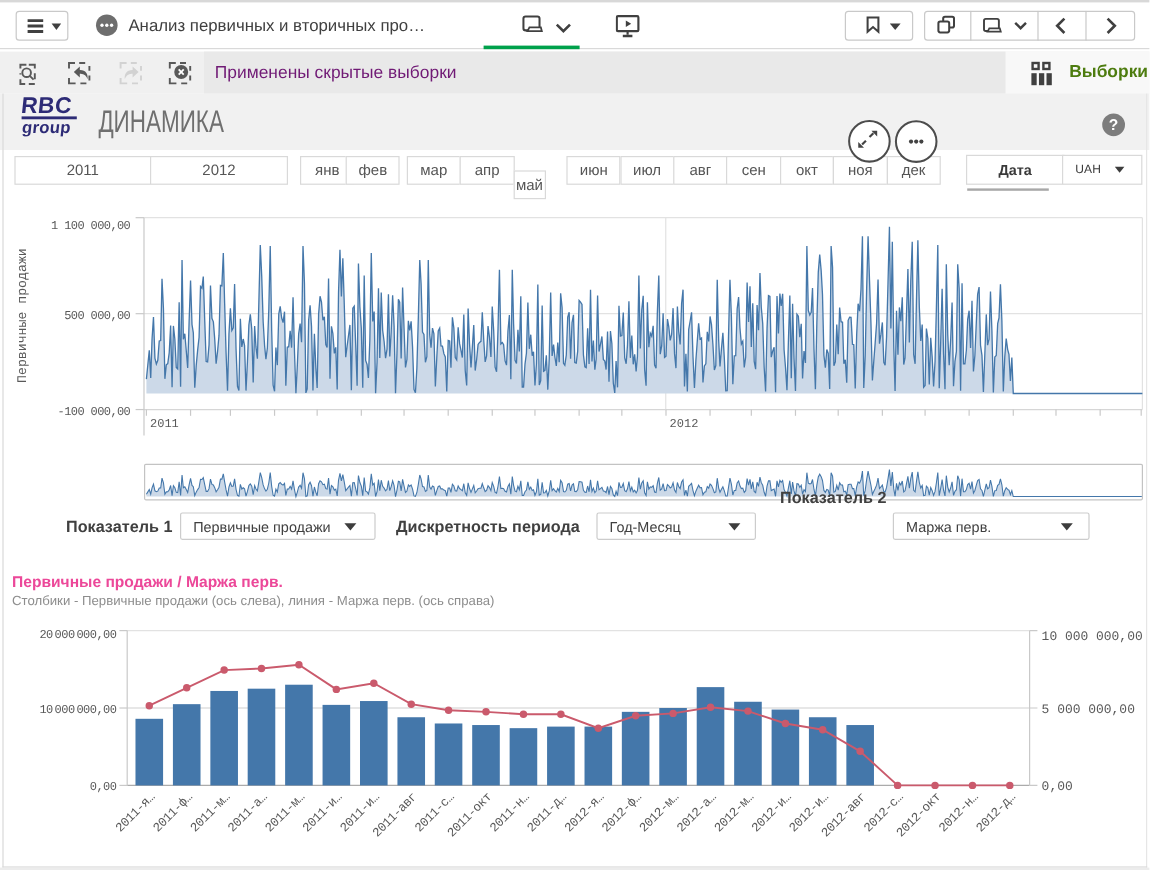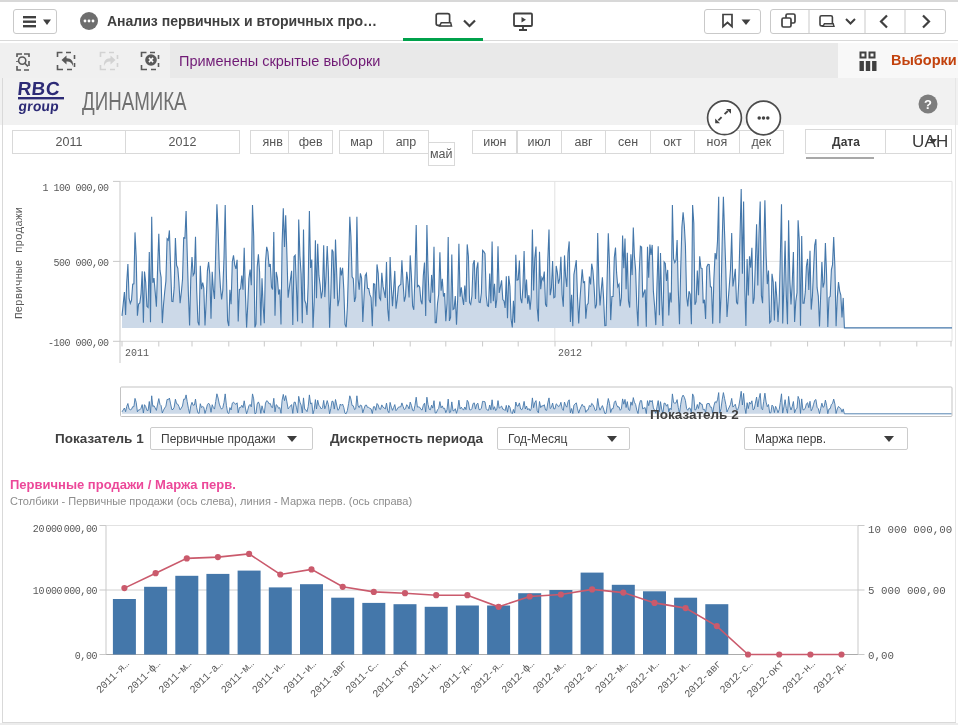--- a/index.html
+++ b/index.html
@@ -21,21 +21,21 @@
       </g>
   <path d="M29 9.5 L37 9.5 L33 15 Z" fill="#404040"></path>
  </svg>
 </div>
 <svg class="abs" style="left:79px;top:11px" width="22" height="22">
  <circle cx="10" cy="10" r="9" fill="#6e6e6e"></circle>
  <circle cx="6" cy="10" r="1.4" fill="#fff"></circle>
     <circle cx="10" cy="10" r="1.4" fill="#fff"></circle>
     <circle cx="14" cy="10" r="1.4" fill="#fff"></circle>
 </svg>
-<div class="abs" style="left:107px;top:13px;font-size:14px;font-weight:bold;color:#404040;white-space:nowrap">Анализ первичных и вторичных про…</div>
+<div class="abs" style="left:107px;top:13px;font-size:14px;font-weight:normal;color:#404040;white-space:nowrap">Анализ первичных и вторичных про…</div>
 
 <svg class="abs" style="left:434px;top:11px" width="44" height="22">
  <rect x="2.2" y="2.7" width="13.4" height="11.6" rx="1.8" fill="none" stroke="#404040" stroke-width="1.7"></rect>
  <path d="M5.6 14.9 L17.5 14.9 L16.7 11.8 L7.2 11.8 Z" fill="#fff" stroke="#404040" stroke-width="1.5"></path>
  <path d="M30 9.5 l5.5 5.5 l5.5 -5.5" fill="none" stroke="#404040" stroke-width="2.2"></path>
 </svg>
 <div class="abs" style="left:403px;top:38px;width:80px;height:3px;background:#00a14b"></div>
 <svg class="abs" style="left:513px;top:11px" width="22" height="22">
  <rect x="1" y="2.5" width="18" height="12.5" fill="none" stroke="#404040" stroke-width="1.8" rx="1"></rect>
  <path d="M8.5 6 l4.5 2.8 l-4.5 2.8 Z" fill="#404040"></path>
@@ -100,21 +100,21 @@
  <g fill="none" stroke="#404040" stroke-width="2">
         <rect x="2.5" y="3.5" width="5" height="5"></rect>
         <rect x="11.5" y="3.5" width="5" height="5"></rect>
       </g>
  <g fill="#404040">
         <rect x="1.5" y="12" width="4.4" height="10"></rect>
         <rect x="7.8" y="12" width="4.4" height="10"></rect>
         <rect x="14.1" y="12" width="4.4" height="10"></rect>
       </g>
 </svg>
-<div class="abs" style="left:891px;top:52px;font-size:14.5px;font-weight:bold;color:#c2410c">Выборки</div>
+<div class="abs" style="left:891px;top:52px;font-size:14.5px;font-weight:bold;color:#4d7c0f">Выборки</div>
 
 <div class="abs" style="left:0;top:78px;width:958px;height:47px;background:#f1f1f1"></div>
 <svg class="abs" style="left:16px;top:80px" width="56" height="34">
  <text transform="translate(1,14.5) skewX(-6)" font-family="Liberation Sans,sans-serif" font-weight="bold" font-size="19" letter-spacing="0.4" fill="#2d2b76">RBC</text>
  <rect x="2" y="17" width="46" height="2.4" fill="#2d2b76"></rect>
  <text transform="translate(2,31) skewX(-6)" font-family="Liberation Sans,sans-serif" font-weight="bold" font-size="14" letter-spacing="0.2" fill="#2d2b76">group</text>
 </svg>
 <div class="abs" style="left:82px;top:86px;font-size:26px;color:#6f6f6f;transform:scaleX(0.72);transform-origin:0 0;white-space:nowrap">ДИНАМИКА</div>
 <svg class="abs" style="left:918px;top:94px" width="20" height="20">
  <circle cx="10" cy="10" r="9.5" fill="#7d7d7d"></circle>
@@ -130,21 +130,21 @@
 <div class="fbox" style="left:427.7px;top:142px;width:27px;height:24px">май</div>
 <div class="fbox" style="left:472.1px;top:130px;width:45.4px;height:24px">июн</div>
 <div class="fbox" style="left:516.5px;top:130px;width:45.4px;height:24px">июл</div>
 <div class="fbox" style="left:560.9px;top:130px;width:45.4px;height:24px">авг</div>
 <div class="fbox" style="left:605.4px;top:130px;width:45.4px;height:24px">сен</div>
 <div class="fbox" style="left:649.8px;top:130px;width:45.4px;height:24px">окт</div>
 <div class="fbox" style="left:694.2px;top:130px;width:45.4px;height:24px">ноя</div>
 <div class="fbox" style="left:738.6px;top:130px;width:45.4px;height:24px">дек</div>
 <div class="fbox" style="left:805px;top:129px;width:82px;height:25px;color:#3a3a3a;font-weight:bold;font-size:12px">Дата</div>
 <div class="abs" style="left:806px;top:157px;width:68px;height:2px;background:#a8a8a8"></div>
-<div class="fbox" style="left:885px;top:129px;width:67px;height:25px;color:#3a3a3a;justify-content:flex-start;padding-left:26px;font-size:17px;letter-spacing:0.2px">UAH</div>
+<div class="fbox" style="left:885px;top:129px;width:67px;height:25px;color:#3a3a3a;justify-content:flex-start;padding-left:10px;font-size:10px;letter-spacing:0.2px">UAH</div>
 <div class="caret" style="left:929px;top:139px;border-left-width:4.5px;border-right-width:4.5px;border-top-width:5.5px"></div>
 <svg class="abs" style="left:706px;top:99px" width="78" height="40">
  <circle cx="18.5" cy="18.8" r="16.9" fill="#fff" stroke="#4c4c4c" stroke-width="1.7"></circle>
  <circle cx="57.5" cy="19" r="16.9" fill="#fff" stroke="#4c4c4c" stroke-width="1.7"></circle>
  <g stroke="#434343" stroke-width="1.8">
   <line x1="18.6" y1="15.2" x2="21.8" y2="12"></line>
   <line x1="15.6" y1="18.2" x2="12.4" y2="21.4"></line>
  </g>
  <path d="M20.2 9.9 L25 9.9 L25 14.7 Z" fill="#434343"></path>
  <path d="M9.2 19.4 L9.2 24.2 L14 24.2 Z" fill="#434343"></path>

